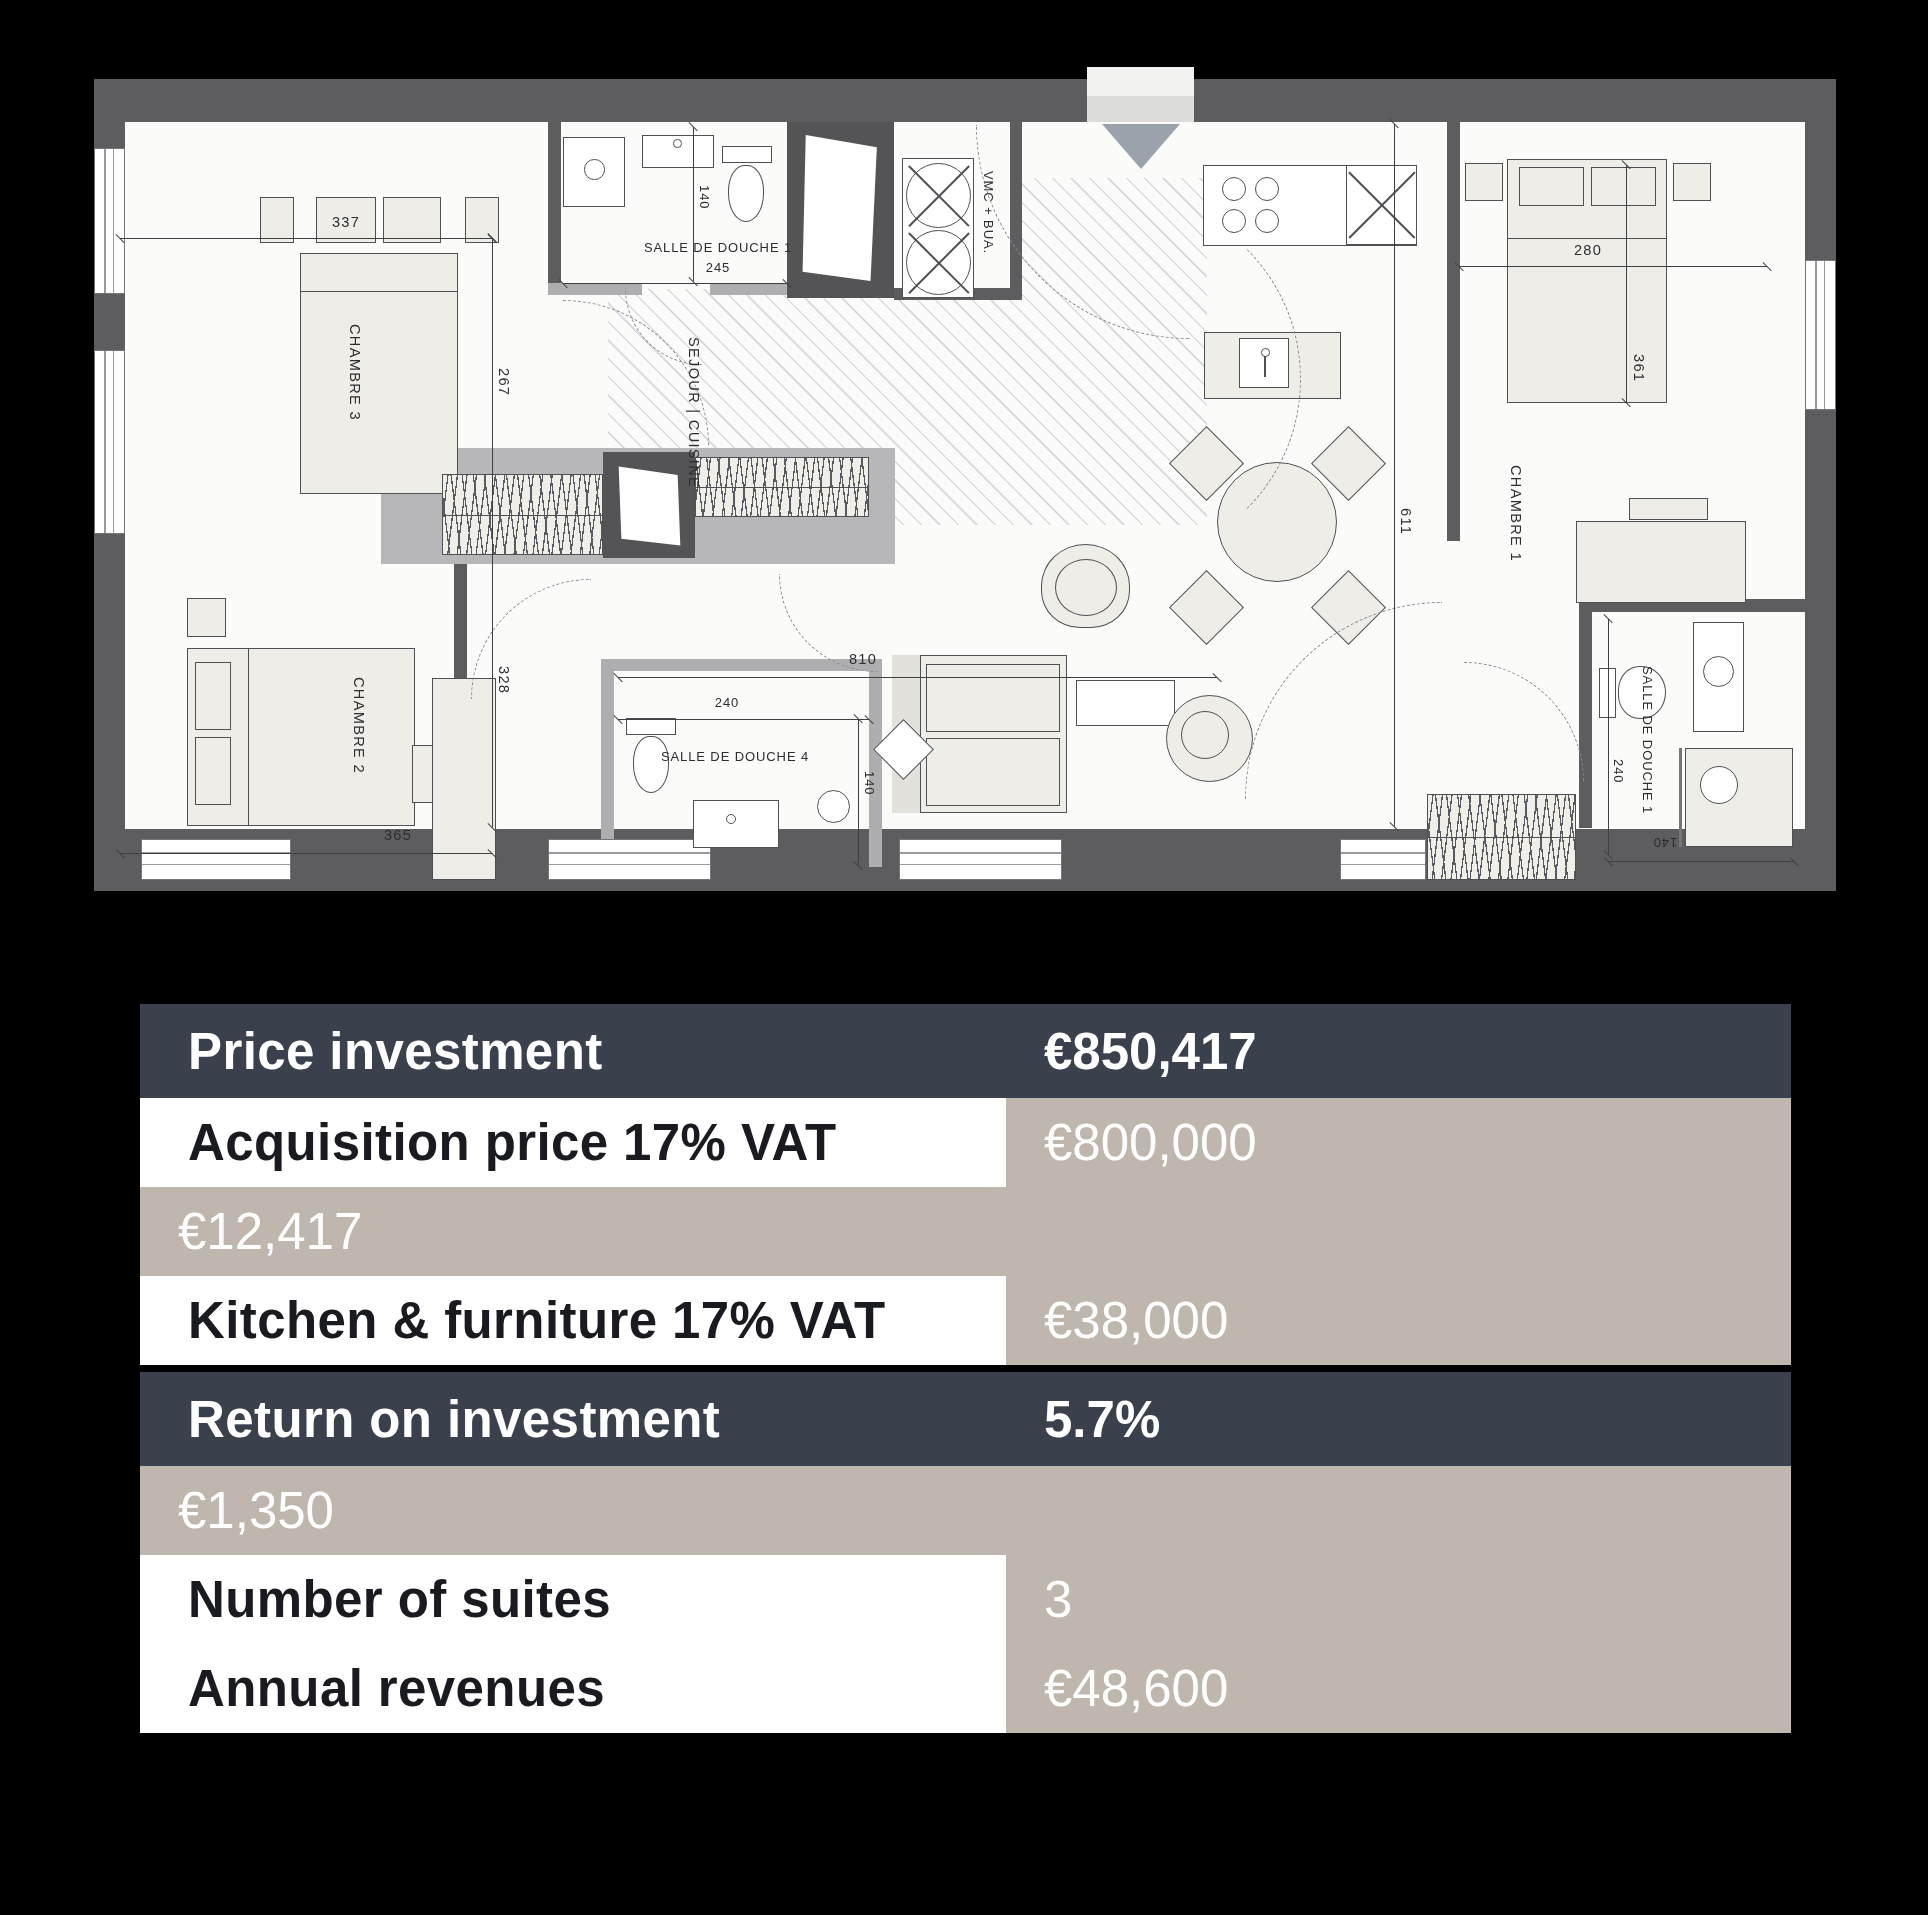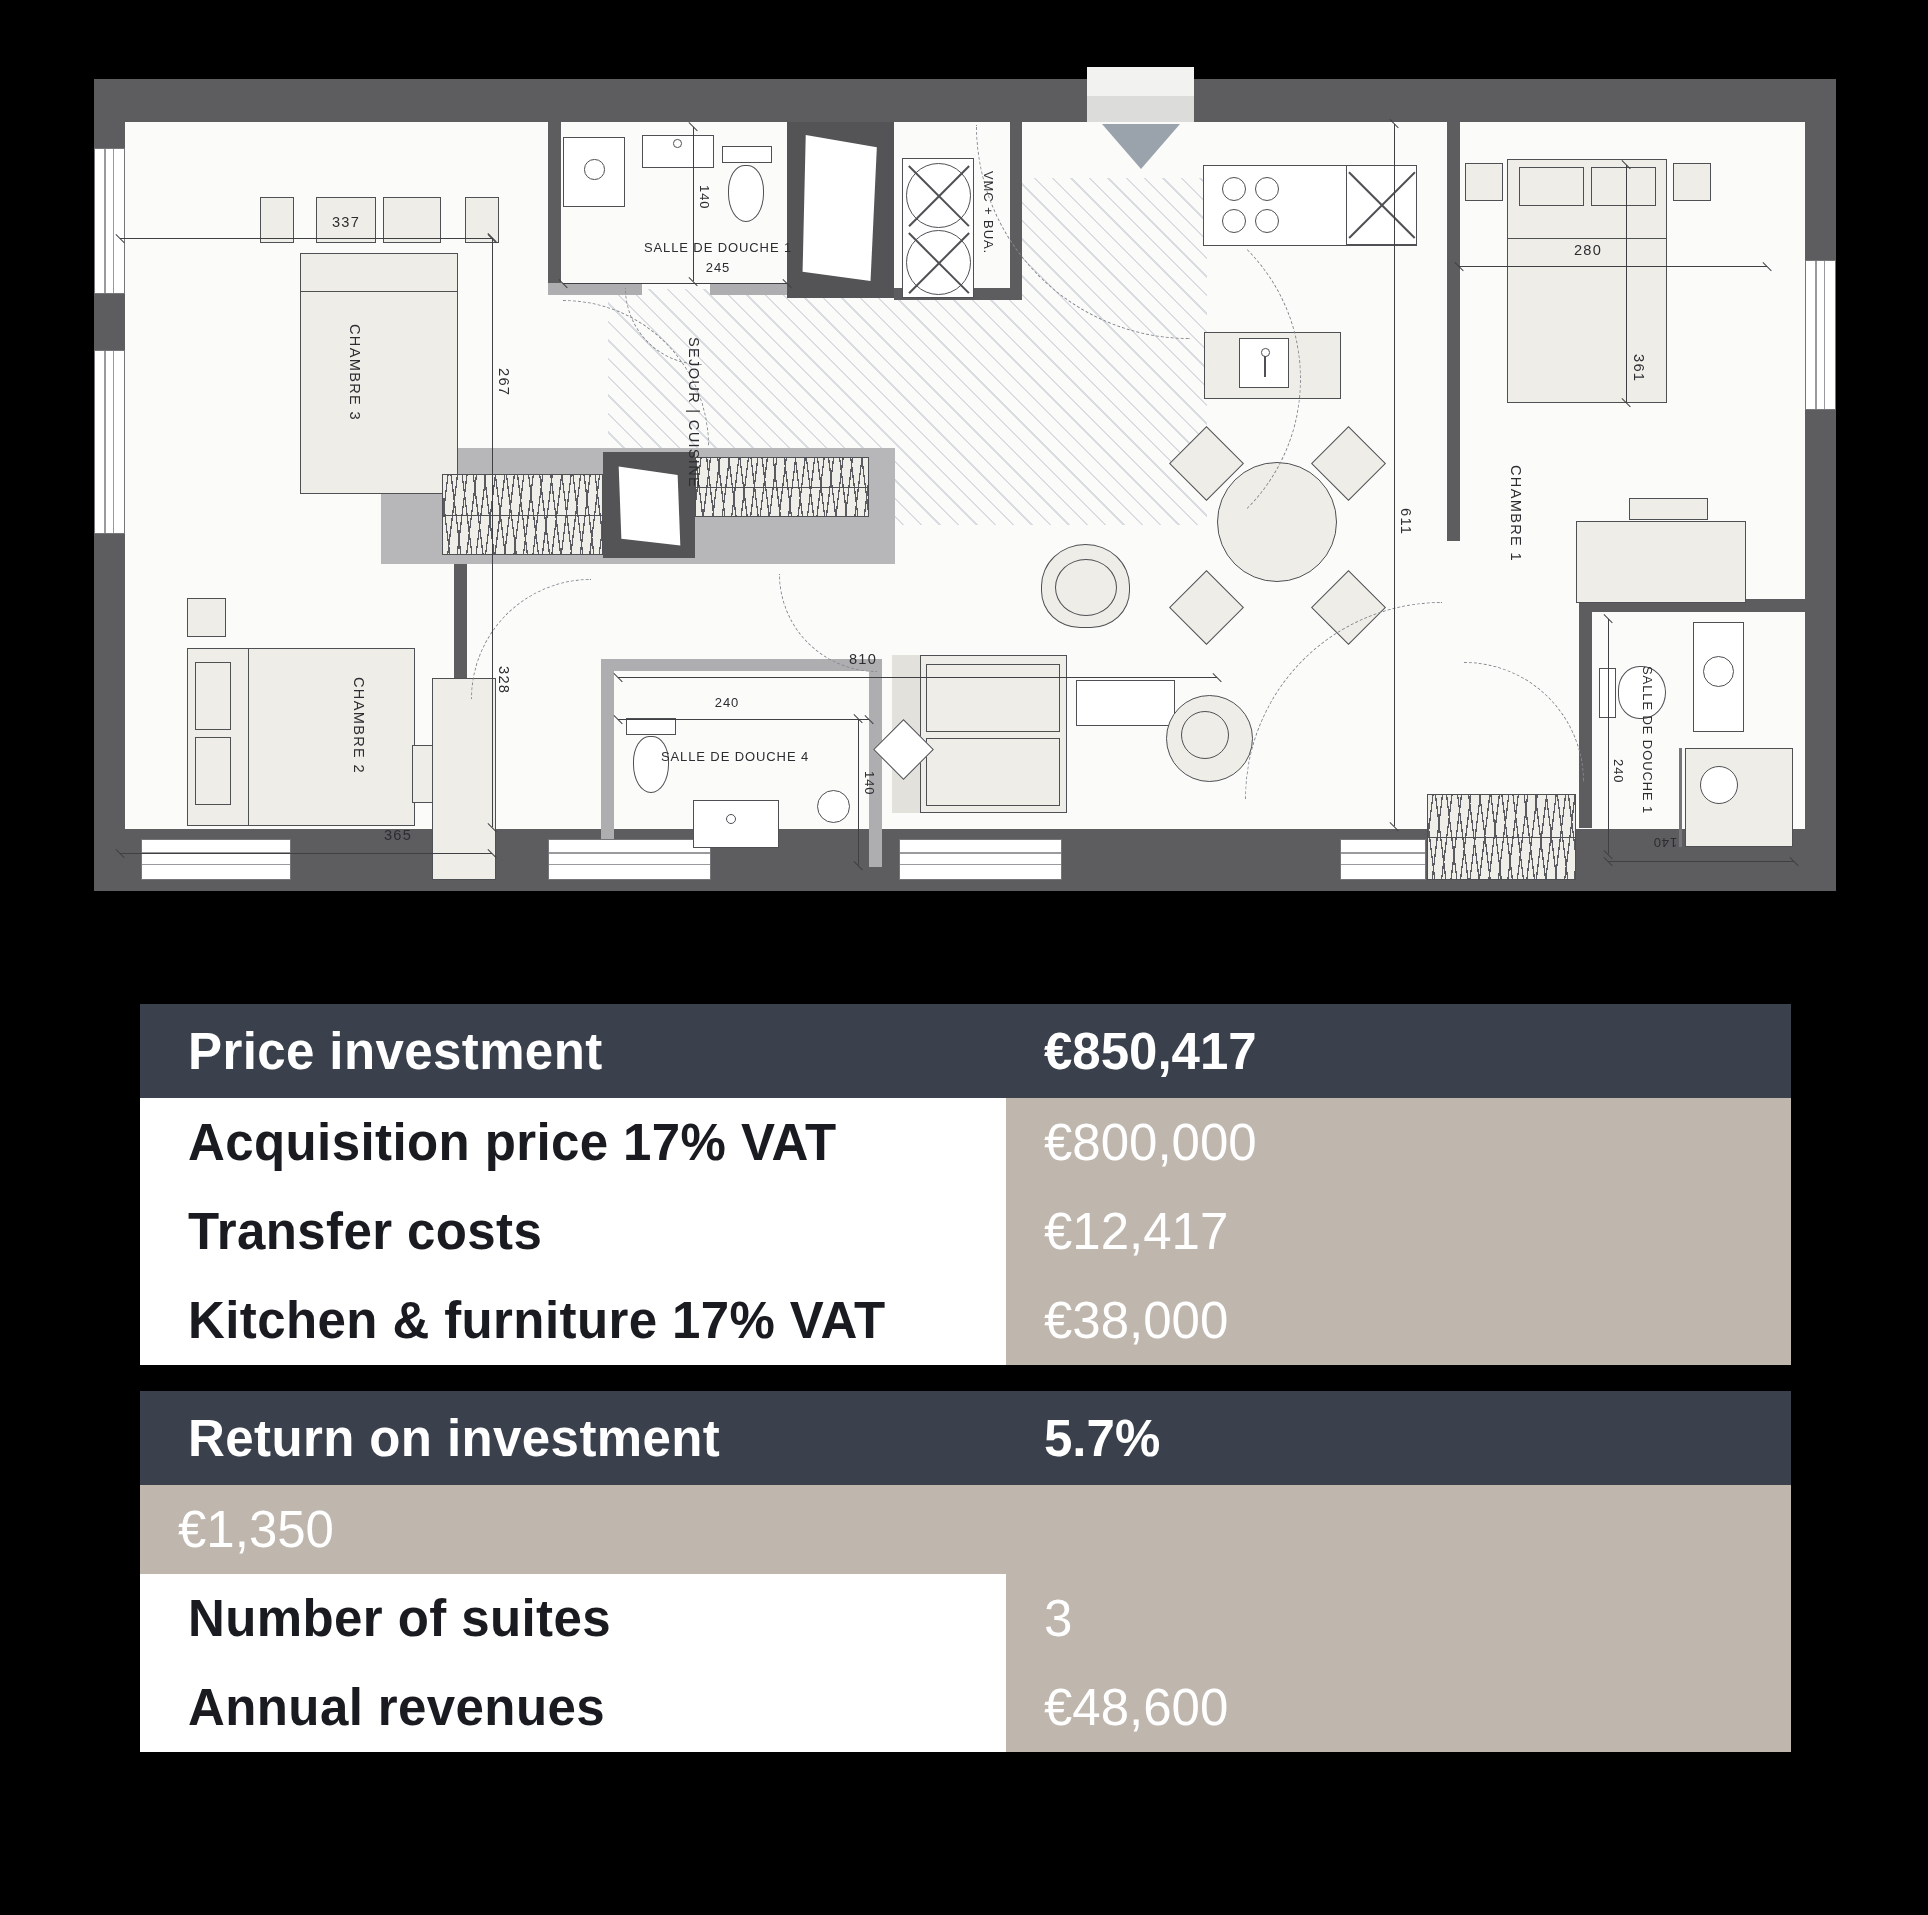--- a/index.html
+++ b/index.html
@@ -38,21 +38,21 @@
   .dimh::before,.dimh::after{content:'';position:absolute;width:12px;height:1.3px;background:#3f4044;top:-0.9px;transform:rotate(45deg);}
   .dimh::before{left:-6px;} .dimh::after{right:-6px;}
   .dimv::before,.dimv::after{content:'';position:absolute;width:12px;height:1.3px;background:#3f4044;left:-6.8px;transform:rotate(45deg);}
   .dimv::before{top:-0.9px;} .dimv::after{bottom:-0.9px;}
   .lbl{font-size:14.6px;line-height:1.1;color:#2c2d31;letter-spacing:1.3px;white-space:nowrap;}
   .sm{font-size:13px;letter-spacing:0.9px;}
   .vt{writing-mode:vertical-rl;}
   .ctr{text-align:center;}
   
   .ptable{position:absolute;left:140px;top:1004px;width:1651px;}
-  .sec2{margin-top:26px;}
+  .sec2{margin-top:7px;}
   .trow{display:flex;height:89px;}
   .thead{display:flex;height:94px;background:#3a414d;}
   .tlabel{width:866px;display:flex;align-items:center;padding-left:48px;box-sizing:border-box;
           font-weight:700;font-size:51px;color:#191b20;background:#fff;letter-spacing:0.4px;}
   .tvalue{flex:1;display:flex;align-items:center;padding-left:38px;box-sizing:border-box;
           font-size:51px;font-weight:400;color:#fff;background:#bfb6ad;}
   .thead .tlabel{background:transparent;color:#fff;}
   .thead .tvalue{background:transparent;font-weight:700;}
 </style>
 </head>
@@ -236,21 +236,20 @@
     <div>
       <div class="thead">
         <div class="tlabel">Price investment</div>
         <div class="tvalue">€850,417</div>
       </div>
       <div class="trow">
         <div class="tlabel">Acquisition price 17% VAT</div>
         <div class="tvalue">€800,000</div>
       </div>
       <div class="trow">
-        <div class="tlabel">Transfer costs</div>
         <div class="tvalue">€12,417</div>
       </div>
       <div class="trow">
         <div class="tlabel">Kitchen &amp; furniture 17% VAT</div>
         <div class="tvalue">€38,000</div>
       </div>
     </div>
     <div class="sec2">
       <div class="thead">
         <div class="tlabel">Return on investment</div>

